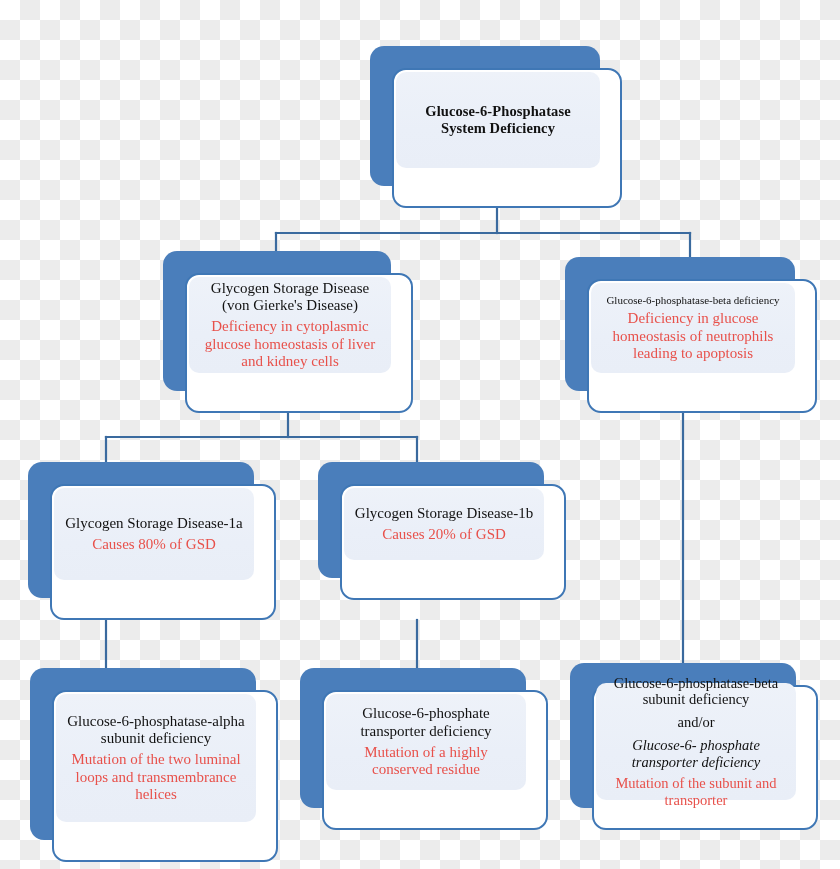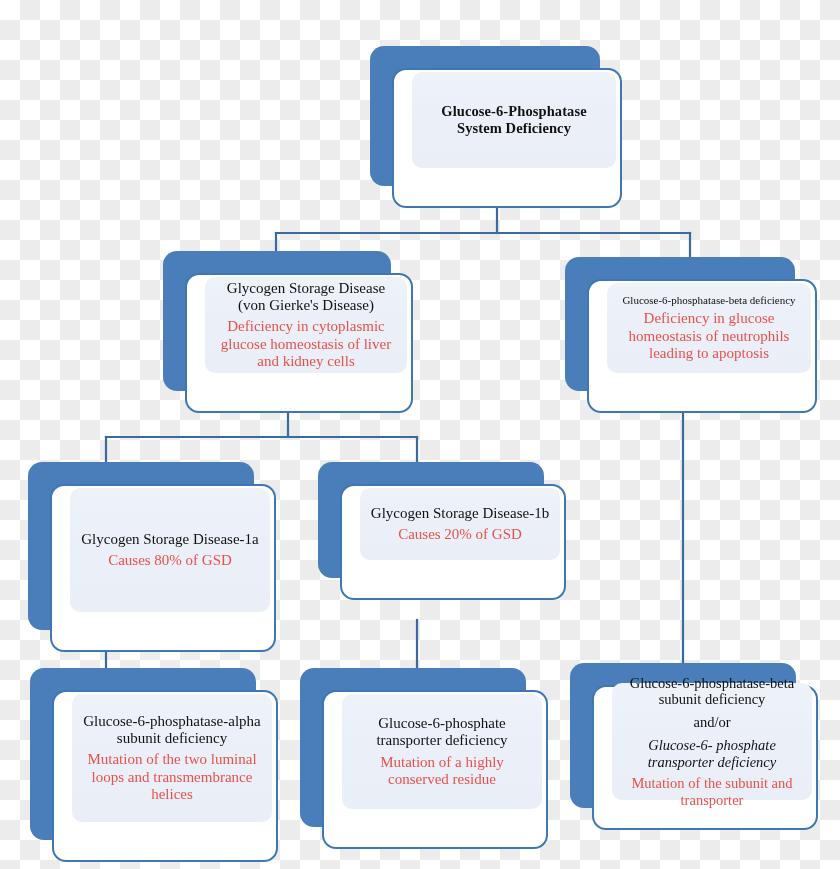--- a/index.html
+++ b/index.html
@@ -54,21 +54,21 @@
     top: 22px;
     width: calc(100% - 22px);
     height: calc(100% - 22px);
     box-sizing: border-box;
     background: #ffffff;
     border: 2px solid #3f77b5;
     border-radius: 14px;
   }
   .node .panel {
     position: absolute;
-    left: 42px;
+    left: 26px;
     top: 26px;
     width: calc(100% - 48px);
     height: calc(100% - 66px);
     box-sizing: border-box;
     background: linear-gradient(180deg, #eef2f9 0%, #eaeff8 60%, #e9eef7 100%);
     border-radius: 10px;
     display: flex;
     flex-direction: column;
     align-items: center;
     justify-content: center;
@@ -102,33 +102,33 @@
   #node-root .title { font-weight: bold; font-size: 14.5px; letter-spacing: .1px; }
 
   #node-gsd        { left: 163px; top: 251px; width: 250px; height: 162px; }
   #node-gsd .title { font-size: 15px; }
   #node-gsd .sub   { font-size: 15px; }
 
   #node-g6pbeta    { left: 565px; top: 257px; width: 252px; height: 156px; }
   #node-g6pbeta .title { font-size: 11px; }
   #node-g6pbeta .sub   { font-size: 15px; }
 
-  #node-gsd1a      { left: 28px;  top: 462px; width: 248px; height: 190px; }
+  #node-gsd1a      { left: 28px;  top: 462px; width: 248px; height: 158px; }
   #node-gsd1a .title { font-size: 15px; }
   #node-gsd1a .sub   { font-size: 15px; }
 
   #node-gsd1b      { left: 303px; top: 462px; width: 248px; height: 138px; margin-left: 15px; }
   #node-gsd1b .title { font-size: 15px; }
   #node-gsd1b .sub   { font-size: 15px; }
 
   #node-alpha      { left: 30px;  top: 668px; width: 248px; height: 194px; }
   #node-alpha .title { font-size: 15px; }
   #node-alpha .sub   { font-size: 15px; }
 
-  #node-transport  { left: 300px; top: 668px; width: 248px; height: 181px; }
+  #node-transport  { left: 300px; top: 668px; width: 248px; height: 162px; }
   #node-transport .title { font-size: 15px; }
   #node-transport .sub   { font-size: 15px; }
 
   #node-betaor     { left: 570px; top: 663px; width: 248px; height: 167px; }
   #node-betaor .panel { height: calc(100% - 50px); top: 20px; }
   #node-betaor .title  { font-size: 14.5px; }
   #node-betaor .andor  { font-size: 14.5px; }
   #node-betaor .title2 { font-size: 14.5px; }
   #node-betaor .sub    { font-size: 14.5px; }
 </style>

